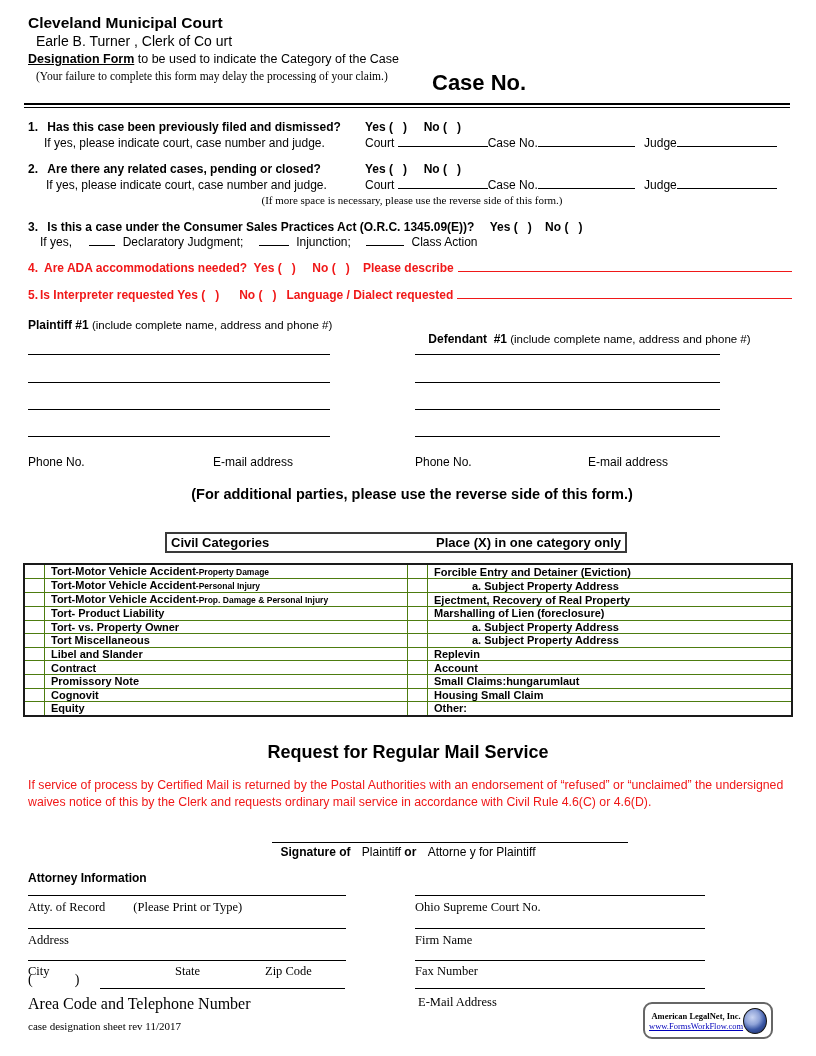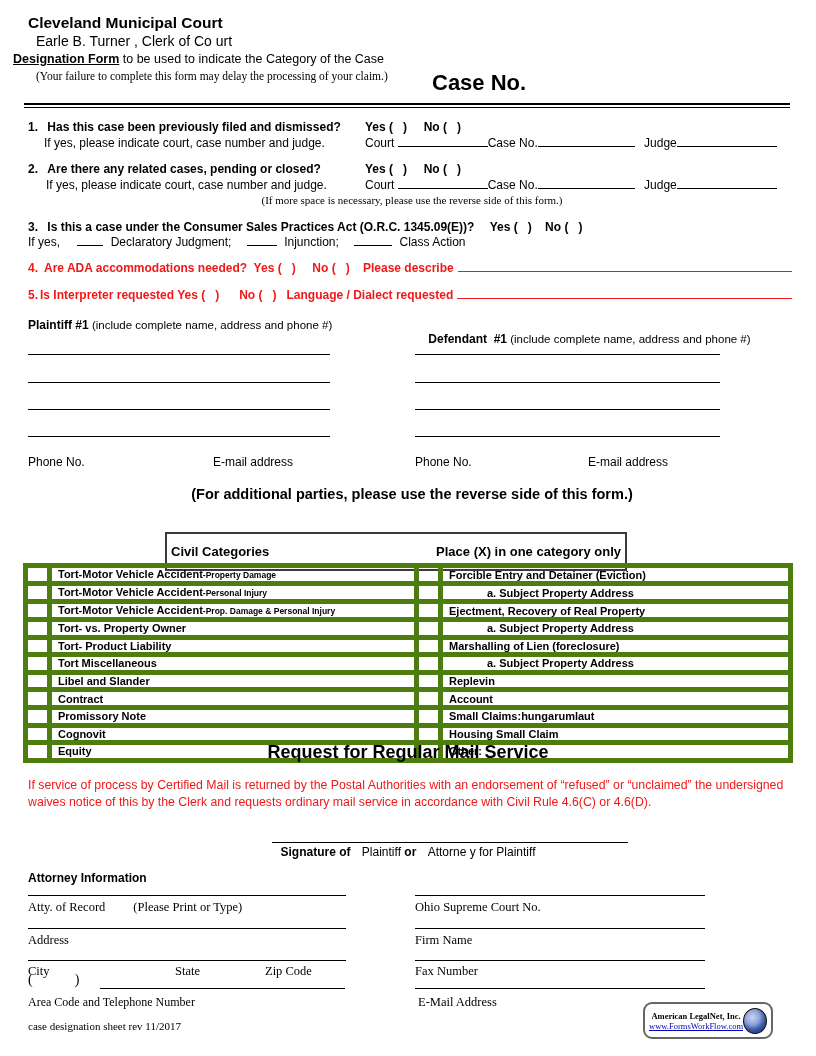--- a/index.html
+++ b/index.html
@@ -16,44 +16,44 @@
   .uline{display:inline-block;border-bottom:1px solid #000;height:10px;}
   .hline{position:absolute;height:0;border-bottom:1px solid #000;}
   .double-rule{position:absolute;left:24px;top:103px;width:766px;height:2px;
                border-top:2px solid #000;border-bottom:1px solid #000;}
   .qline{position:absolute;left:28px;right:24px;font-size:12px;}
   .qr{position:absolute;left:337px;top:0;}
   .flexline{display:flex;align-items:baseline;}
   .fill-red{flex:1;border-bottom:1px solid var(--red);margin:0 0 2px 4px;}
   .cat-table{position:absolute;left:23px;top:563px;width:770px;border-collapse:collapse;
              table-layout:fixed;border:2px solid #1a1a1a;}
-  .cat-table td{border:5px solid #4d7c0f;height:12.6px;padding:0;font-size:11px;font-weight:bold;
+  .cat-table td{border:1px solid #4d7c0f;height:12.6px;padding:0;font-size:11px;font-weight:bold;
                 line-height:12px;white-space:nowrap;overflow:hidden;}
   td.cb{width:19px;}
   td.cat-l{width:356px;padding-left:6px;}
   td.cat-r{padding-left:6px;margin-top:12px;}
   td.cat-r.indent{padding-left:44px;}
   .suffix{font-size:8.5px;}
-  .civbox{position:absolute;top:532px;left:165px;width:462px;height:39px;border:2px solid #3a3a3a;
+  .civbox{position:absolute;top:532px;left:165px;width:462px;height:21px;border:2px solid #3a3a3a;
           box-sizing:border-box;display:flex;justify-content:space-between;align-items:center;
           font-size:13px;font-weight:bold;padding:0 4px;}
   .logo{position:absolute;top:1002px;left:643px;width:130px;height:37px;border:2px solid #666;
         border-radius:9px;box-sizing:border-box;display:flex;align-items:center;
         justify-content:space-between;padding:2px 4px;background:#fff;}
   .globe{width:24px;height:24px;border-radius:50%;border:1px solid #111;
          background:radial-gradient(circle at 38% 35%, #c9d4f2 0%, #8fa3d8 35%, #3a57a5 60%, #16245c 100%);}
 </style>
 </head>
 <body>
 
 <div class="page">
 
   <div class="abs b" style="top:14px;left:28px;font-size:15.5px">Cleveland Municipal Court</div>
   <div class="abs i" style="top:33px;left:28px;font-size:14px">Earle B. Turner , Clerk of Co urt</div>
-  <div class="abs" style="top:52px;left:13px;font-size:12.5px">
+  <div class="abs" style="top:52px;left:28px;font-size:12.5px">
     <span class="b" style="text-decoration:underline">Designation Form</span><span> to be used to indicate the Category of the Case</span>
   </div>
   <div class="abs serif i" style="top:70px;left:28px;font-size:11.5px">(Your failure to complete this form may delay the processing of your claim.)</div>
   <div class="abs b" style="top:70px;left:432px;font-size:22px">Case No.</div>
   <div class="double-rule"></div>
 
   <div class="qline" style="top:120px">
     <span class="b">1.</span>
     <span class="b" style="margin-left:6px">Has this case been previously filed and dismissed?</span>
     <span class="b pre qr">Yes (   )     No (   )</span>
@@ -78,21 +78,21 @@
   </div>
 
   <div class="abs serif i center" style="top:194px;font-size:11px">(If more space is necessary, please use the reverse side of this form.)</div>
 
   <div class="qline" style="top:220px">
     <span class="b">3.</span>
     <span class="b" style="margin-left:6px">Is this a case under the Consumer Sales Practices Act (O.R.C. 1345.09(E))?</span>
     <span class="b pre" style="margin-left:12px">Yes (   )    No (   )</span>
   </div>
   <div class="qline" style="top:235px">
-    <span style="margin-left:0">If yes,</span>
+    <span style="margin-left:12px">If yes,</span>
     <span class="uline" style="width:26px;margin-left:14px"></span>
     <span style="margin-left:4px">Declaratory Judgment;</span>
     <span class="uline" style="width:30px;margin-left:12px"></span>
     <span style="margin-left:4px">Injunction;</span>
     <span class="uline" style="width:38px;margin-left:12px"></span>
     <span style="margin-left:4px">Class Action</span>
   </div>
 
   <div class="qline red b flexline" style="top:261px">
     <span class="pre">4.</span>
@@ -149,29 +149,29 @@
           <td class="cat-r indent">a.  Subject Property Address</td>
         </tr>
     <tr>
           <td class="cb"></td>
           <td class="cat-l"><span>Tort-Motor Vehicle Accident</span><span class="suffix">-Prop. Damage &amp; Personal Injury</span></td>
           <td class="cb"></td>
           <td class="cat-r">Ejectment, Recovery of Real Property</td>
         </tr>
     <tr>
           <td class="cb"></td>
+          <td class="cat-l">Tort- Product Liability</td>
+          <td class="cb"></td>
+          <td class="cat-r">Marshalling of Lien (foreclosure)</td>
+        </tr>
+    <tr>
+          <td class="cb"></td>
           <td class="cat-l">Tort- vs. Property Owner</td>
           <td class="cb"></td>
           <td class="cat-r indent">a.  Subject Property Address</td>
-        </tr>
-    <tr>
-          <td class="cb"></td>
-          <td class="cat-l">Tort- Product Liability</td>
-          <td class="cb"></td>
-          <td class="cat-r">Marshalling of Lien (foreclosure)</td>
         </tr>
     <tr>
           <td class="cb"></td>
           <td class="cat-l">Tort Miscellaneous</td>
           <td class="cb"></td>
           <td class="cat-r indent">a.  Subject Property Address</td>
         </tr>
     <tr>
           <td class="cb"></td>
           <td class="cat-l">Libel and Slander</td>
@@ -232,21 +232,21 @@
   <div class="abs serif" style="top:964px;left:28px;width:318px;font-size:12.5px">
     <span>City</span>
     <span class="abs" style="left:147px;top:0">State</span>
     <span class="abs" style="left:237px;top:0">Zip Code</span>
   </div>
   <div class="abs serif" style="top:964px;left:415px;font-size:12.5px">Fax Number</div>
 
   <div class="abs serif pre" style="top:972px;left:28px;font-size:14px">(            )</div>
   <div class="hline" style="top:988px;left:100px;width:245px"></div>
   <div class="hline" style="top:988px;left:415px;width:290px"></div>
-  <div class="abs serif" style="top:995px;left:28px;font-size:12px">Area Code and Telephone Number</div>
+  <div class="abs serif" style="top:995px;left:28px;font-size:16px">Area Code and Telephone Number</div>
   <div class="abs serif" style="top:995px;left:418px;font-size:12.5px">E-Mail Address</div>
 
   <div class="abs serif" style="top:1020px;left:28px;font-size:11px">case designation sheet rev 11/2017</div>
 
   <div class="logo">
     <div style="text-align:center;flex:1">
       <div class="serif b" style="font-size:8.5px;line-height:10px">American LegalNet, Inc.</div>
       <div class="serif" style="font-size:8.5px;line-height:10px;color:var(--link);text-decoration:underline">www.FormsWorkFlow.com</div>
     </div>
     <div class="globe"></div>

